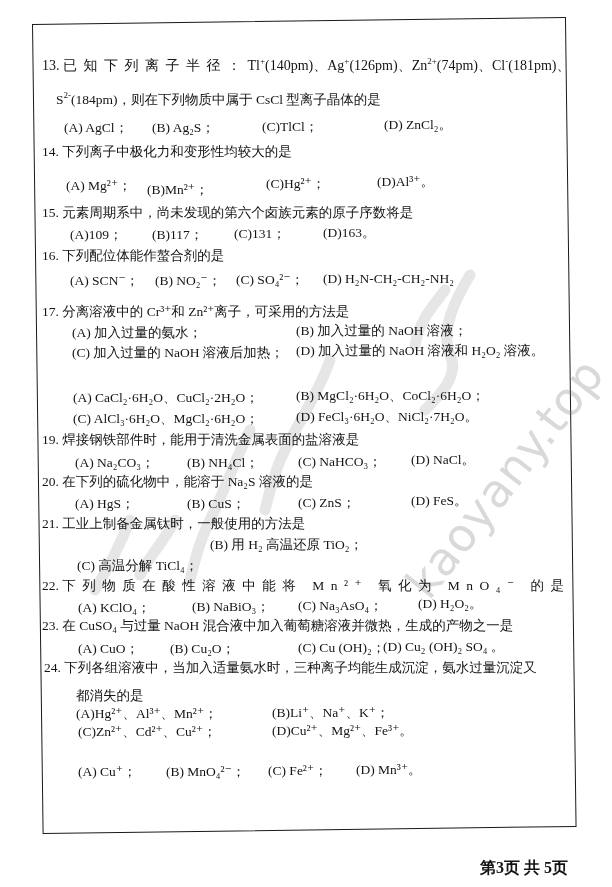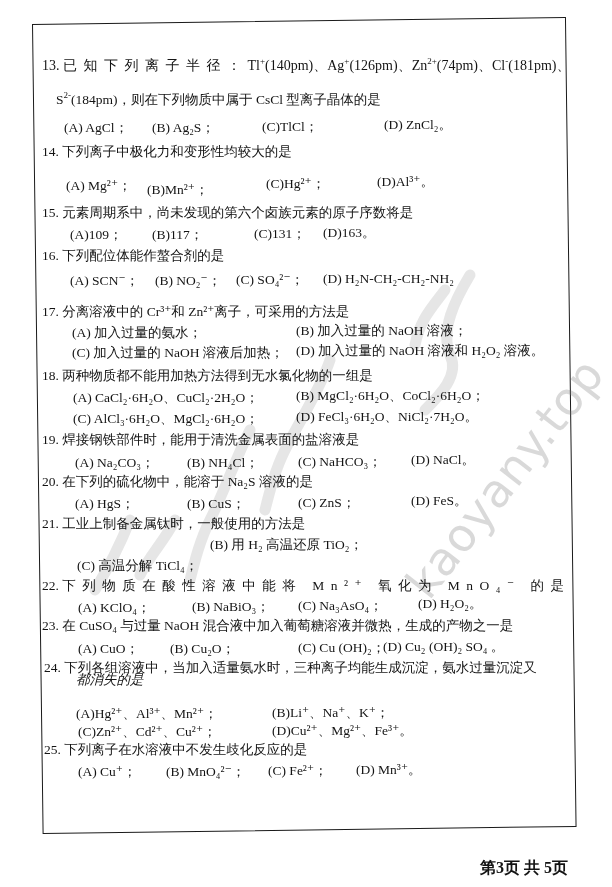--- a/index.html
+++ b/index.html
@@ -65,45 +65,41 @@
   <div class="opt" style="left:147px;top:162px;margin-top:20px;">(B)Mn²⁺；</div>
   <div class="opt" style="left:266px;top:176px;">(C)Hg²⁺；</div>
   <div class="opt" style="left:377px;top:174px;">(D)Al³⁺。</div>
 
   <div class="line q" style="top:205px;">
     <span>15.</span>
     <span>元素周期系中，尚未发现的第六个卤族元素的原子序数将是</span>
   </div>
   <div class="opt" style="left:70px;top:227px;">(A)109；</div>
   <div class="opt" style="left:152px;top:227px;">(B)117；</div>
-  <div class="opt" style="left:234px;top:226px;margin-left:20px;">(C)131；</div>
+  <div class="opt" style="left:234px;top:226px;">(C)131；</div>
   <div class="opt" style="left:323px;top:225px;">(D)163。</div>
 
   <div class="line q" style="top:248px;">
     <span>16.</span>
     <span>下列配位体能作螯合剂的是</span>
   </div>
   <div class="opt" style="left:70px;top:273px;">(A) SCN⁻；</div>
   <div class="opt" style="left:155px;top:273px;">(B) NO₂⁻；</div>
   <div class="opt" style="left:236px;top:272px;">(C) SO₄²⁻；</div>
   <div class="opt" style="left:323px;top:271px;">(D) H₂N-CH₂-CH₂-NH₂</div>
 
   <div class="line q" style="top:304px;">
     <span>17.</span>
     <span>分离溶液中的 Cr³⁺和 Zn²⁺离子，可采用的方法是</span>
   </div>
   <div class="opt" style="left:72px;top:325px;">(A) 加入过量的氨水；</div>
   <div class="opt" style="left:296px;top:323px;">(B) 加入过量的 NaOH 溶液；</div>
   <div class="opt" style="left:72px;top:345px;">(C) 加入过量的 NaOH 溶液后加热；</div>
   <div class="opt" style="left:296px;top:343px;">(D) 加入过量的 NaOH 溶液和 H₂O₂ 溶液。</div>
 
-  <div class="line q" style="top:368px;">
-    <span>18.</span>
-    <span>两种物质都不能用加热方法得到无水氯化物的一组是</span>
-  </div>
   <div class="opt" style="left:73px;top:390px;">(A) CaCl₂·6H₂O、CuCl₂·2H₂O；</div>
   <div class="opt" style="left:296px;top:388px;">(B) MgCl₂·6H₂O、CoCl₂·6H₂O；</div>
   <div class="opt" style="left:73px;top:411px;">(C) AlCl₃·6H₂O、MgCl₂·6H₂O；</div>
   <div class="opt" style="left:296px;top:409px;">(D) FeCl₃·6H₂O、NiCl₂·7H₂O。</div>
 
   <div class="line q" style="top:432px;">
     <span>19.</span>
     <span>焊接钢铁部件时，能用于清洗金属表面的盐溶液是</span>
   </div>
   <div class="opt" style="left:75px;top:455px;">(A) Na₂CO₃；</div>
@@ -142,29 +138,25 @@
   </div>
   <div class="opt" style="left:78px;top:641px;">(A) CuO；</div>
   <div class="opt" style="left:170px;top:641px;">(B) Cu₂O；</div>
   <div class="opt" style="left:266px;top:640px;margin-left:32px;">(C) Cu (OH)₂；</div>
   <div class="opt" style="left:383px;top:639px;">(D) Cu₂ (OH)₂ SO₄ 。</div>
 
   <div class="line q" style="top:660px;left:44px;">
     <span>24.</span>
     <span>下列各组溶液中，当加入适量氨水时，三种离子均能生成沉淀，氨水过量沉淀又</span>
   </div>
-  <div class="line" style="left:76px;top:672px;font-style:italic;">都消失的是</div>
+  <div class="line" style="left:76px;top:688px;">都消失的是</div>
   <div class="opt" style="left:76px;top:706px;">(A)Hg²⁺、Al³⁺、Mn²⁺；</div>
   <div class="opt" style="left:272px;top:705px;">(B)Li⁺、Na⁺、K⁺；</div>
   <div class="opt" style="left:78px;top:724px;">(C)Zn²⁺、Cd²⁺、Cu²⁺；</div>
   <div class="opt" style="left:272px;top:723px;">(D)Cu²⁺、Mg²⁺、Fe³⁺。</div>
 
-  <div class="line q" style="top:742px;left:44px;">
-    <span>25.</span>
-    <span>下列离子在水溶液中不发生歧化反应的是</span>
-  </div>
   <div class="opt" style="left:78px;top:764px;">(A) Cu⁺；</div>
   <div class="opt" style="left:166px;top:764px;">(B) MnO₄²⁻；</div>
   <div class="opt" style="left:268px;top:763px;">(C) Fe²⁺；</div>
   <div class="opt" style="left:356px;top:762px;">(D) Mn³⁺。</div>
 
   <div class="footer">第3页  共  5页</div>
 </div>
 
 </body></html>

